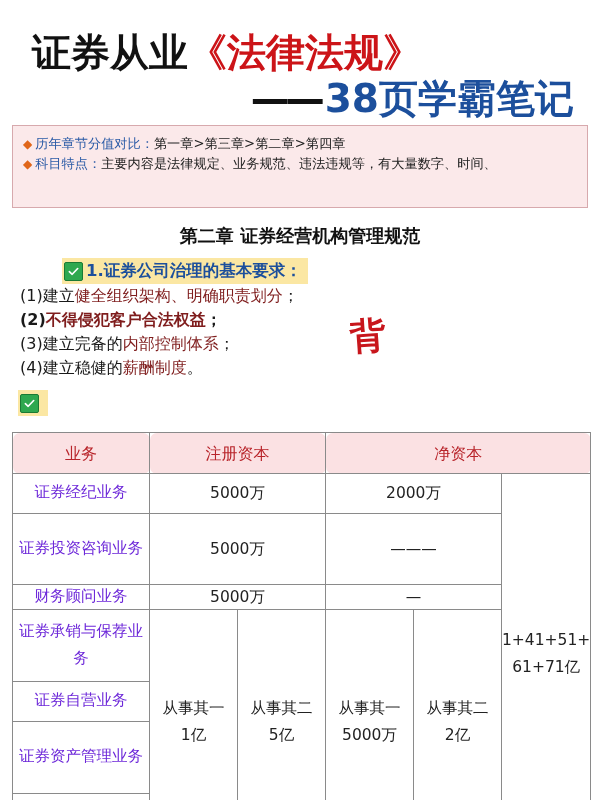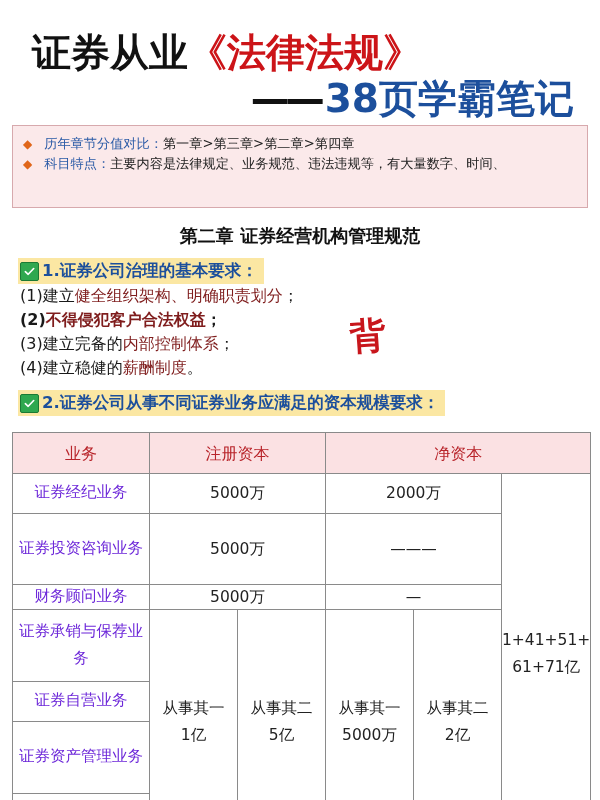--- a/index.html
+++ b/index.html
@@ -8,36 +8,36 @@
 
   .title1 { position: absolute; left: 32px; top: 26px; font-size: 39px; font-weight: bold; letter-spacing: 0px; white-space: nowrap; }
   .title1 .black { color: #111111; }
   .title1 .red { color: #cc1418; }
   .title2 { position: absolute; right: 26px; top: 72px; font-size: 39px; font-weight: bold; white-space: nowrap; color: #1c4f9c; }
   .title2 .dash { color: #111111; letter-spacing: -4px; margin-right: 4px; }
 
   .infobox { position: absolute; left: 12px; top: 125px; width: 576px; height: 83px; background: #fbe9ea; border: 1px solid #d7a9ad; padding: 8px 10px; font-size: 13.2px; line-height: 20px; color: #222; }
   .infobox .line { white-space: nowrap; }
   .infobox .diamond { color: #e0661a; font-size: 12px; margin-right: 3px; }
-  .infobox .lbl { color: #2a5aa6; margin-left: 9px; }
+  .infobox .lbl { color: #2a5aa6; }
 
   .chapter { position: absolute; left: 0; width: 600px; top: 224px; text-align: center; font-size: 18px; font-weight: bold; color: #111; }
 
   .sec { position: absolute; left: 18px; height: 26px; background: #fbe7a3; padding: 0 6px 0 2px; display: flex; align-items: center; font-size: 16.5px; font-weight: bold; color: #1c4f9c; white-space: nowrap; }
   .chk { width: 19px; height: 19px; background: #2fa84f; border: 1.5px solid #1b7a34; border-radius: 2px; display: inline-flex; align-items: center; justify-content: center; margin-right: 3px; }
   .chk svg { width: 13px; height: 13px; }
 
   .item { position: absolute; left: 20px; font-size: 16px; color: #1a1a1a; white-space: nowrap; }
   .item .hl { color: #7f1d1d; }
 
   .bei { position: absolute; left: 350px; top: 312px; font-size: 36px; color: #c8161c; font-family: "DejaVu Serif", serif; font-weight: bold; transform: rotate(-4deg); }
 
   table.cap { position: absolute; left: 12px; top: 432px; border-collapse: collapse; table-layout: fixed; font-size: 15.5px; }
   table.cap td, table.cap th { border: 1px solid #8a8a8a; text-align: center; vertical-align: middle; font-weight: normal; line-height: 27px; }
-  table.cap th { background: #fbe1e3; color: #b8242a; height: 41px; font-size: 16px; }
+  table.cap th { background: #fbe1e3; color: #b8242a; height: 41px; font-size: 16px; border-radius: 7px; }
   table.cap td.biz { color: #6d28d9; padding: 0 4px; font-family: Liberation Mono, monospace; }
   table.cap td.val { color: #222; }
   table.cap td.span { vertical-align: top; padding-top: 6px; color: #222; }
 </style>
 </head>
 <body>
 
 <div class="title1">
   <span class="black">证券从业</span><span class="red">《法律法规》</span>
 </div>
@@ -49,21 +49,21 @@
   <div class="line">
     <span class="diamond">◆</span><span class="lbl">历年章节分值对比：</span><span>第一章&gt;第三章&gt;第二章&gt;第四章</span>
   </div>
   <div class="line">
     <span class="diamond">◆</span><span class="lbl">科目特点：</span><span>主要内容是法律规定、业务规范、违法违规等，有大量数字、时间、</span>
   </div>
 </div>
 
 <div class="chapter">第二章 证券经营机构管理规范</div>
 
-<div class="sec" style="top:258px;">
+<div class="sec" style="top:258px;margin-left:44px;">
   <span class="chk">
     <svg viewBox="0 0 14 14">
         <path d="M2.5 7.2 L5.6 10 L11.5 3.8" stroke="#ffffff" stroke-width="1.8" fill="none" stroke-linecap="round" stroke-linejoin="round"></path>
       </svg>
   </span>
   <span>1.证券公司治理的基本要求：</span>
 </div>
 
 <div class="item" style="top:286px;"><span>(1)建立</span><span class="hl">健全组织架构、明确职责划分</span><span>；</span></div>
 <div class="item" style="top:310px;font-weight:bold;"><span>(2)</span><span class="hl">不得侵犯客户合法权益</span><span>；</span></div>
@@ -71,21 +71,20 @@
 <div class="item" style="top:358px;"><span>(4)建立稳健的</span><span class="hl">薪酬制度</span><span>。</span></div>
 
 <div class="bei">背</div>
 
 <div class="sec" style="top:390px;">
   <span class="chk">
     <svg viewBox="0 0 14 14">
         <path d="M2.5 7.2 L5.6 10 L11.5 3.8" stroke="#ffffff" stroke-width="1.8" fill="none" stroke-linecap="round" stroke-linejoin="round"></path>
       </svg>
   </span>
-  <span>2.证券公司从事不同证券业务应满足的资本规模要求：</span>
 </div>
 
 <table class="cap">
   <colgroup>
     <col style="width:137px">
       <col style="width:88px">
       <col style="width:88px">
       <col style="width:88px">
       <col style="width:88px">
       <col style="width:87px">

